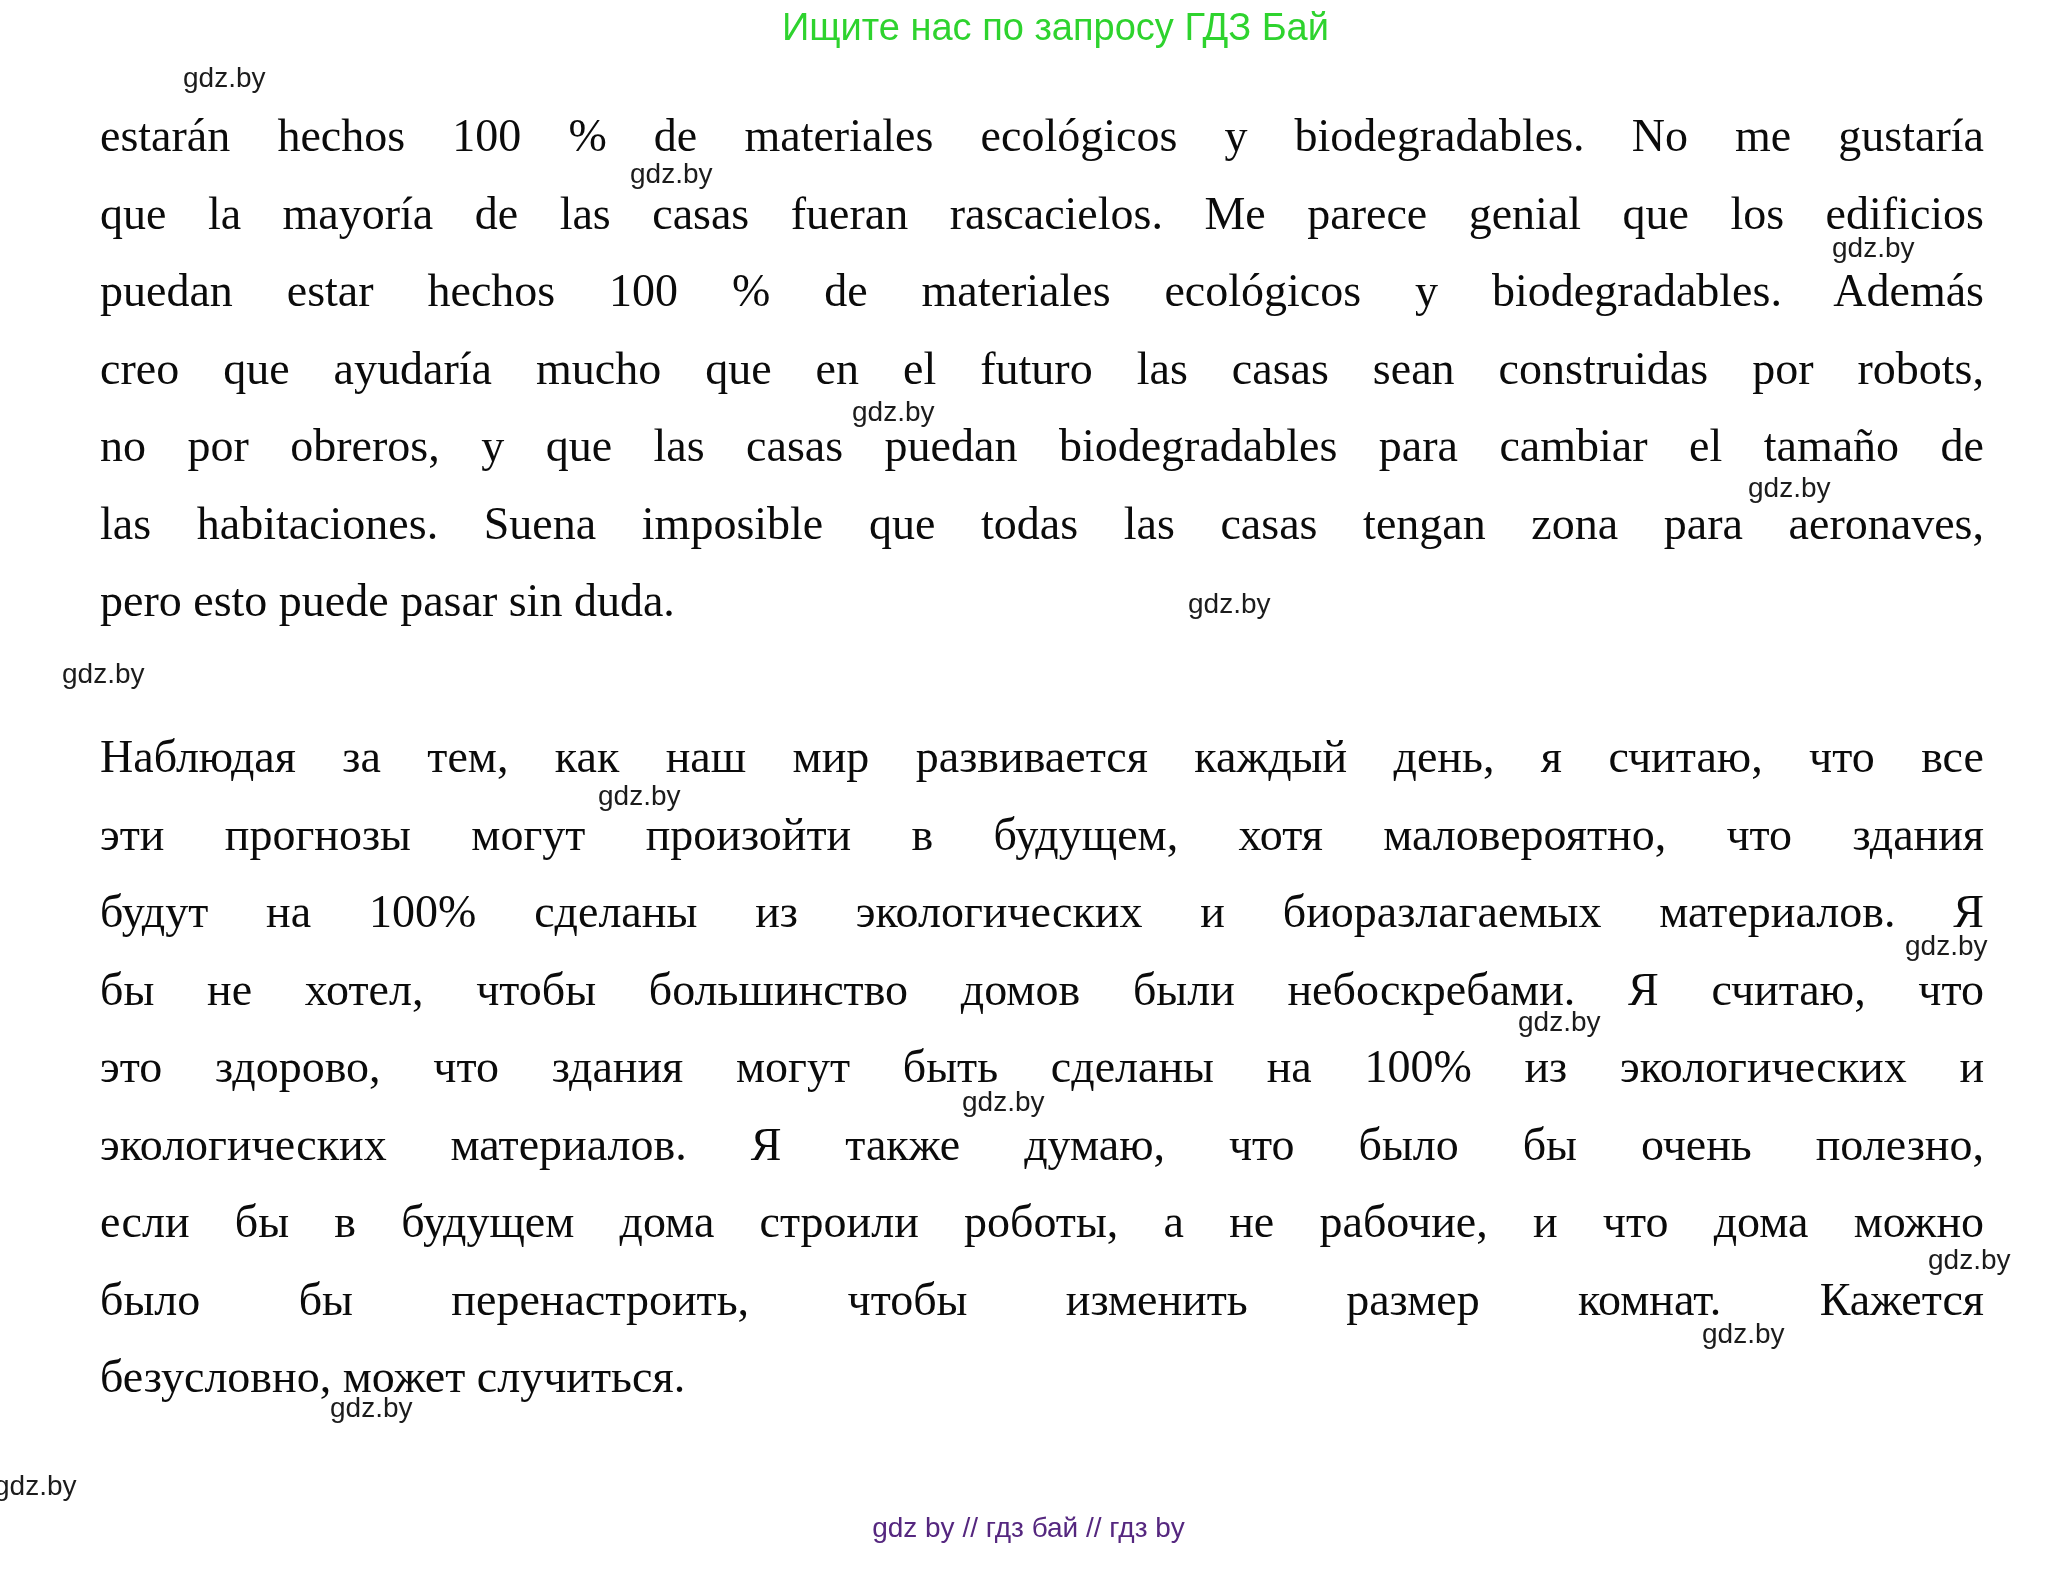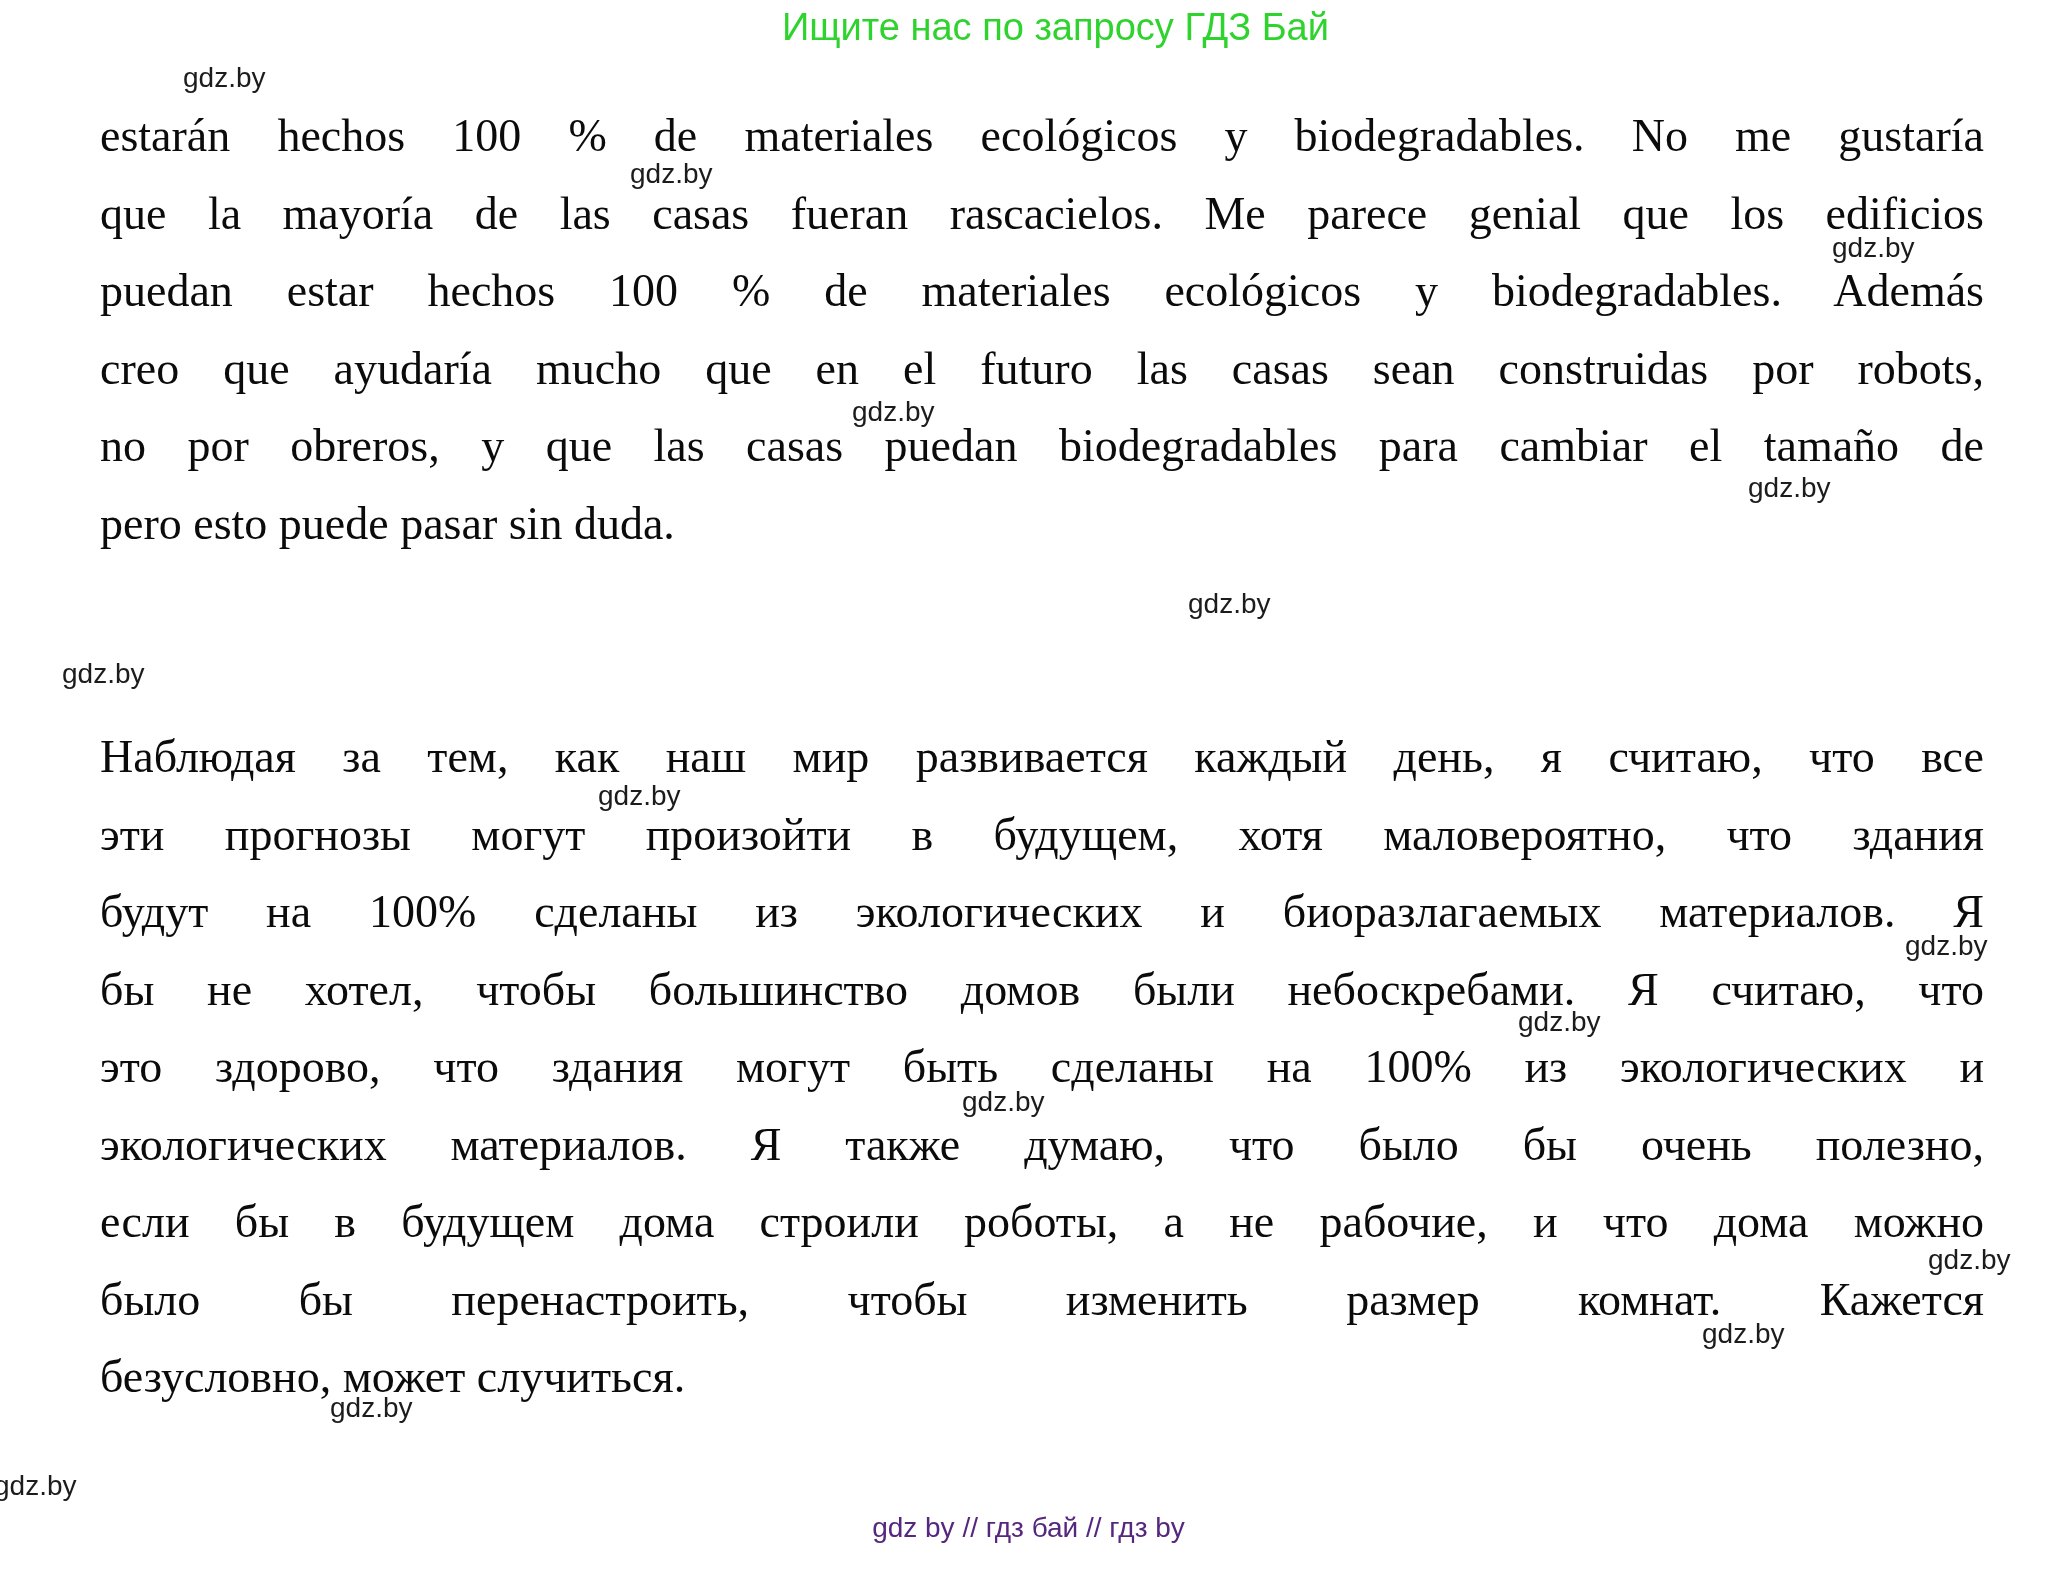--- a/index.html
+++ b/index.html
@@ -68,20 +68,21 @@
 <body>
 
 <div class="promo-header" style="color: rgb(46, 211, 46);">Ищите нас по запросу ГДЗ Бай</div>
 
 <div class="para para-es">
     <div class="jline">estarán hechos 100 % de materiales ecológicos y biodegradables. No me gustaría</div>
     <div class="jline">que la mayoría de las casas fueran rascacielos. Me parece genial que los edificios</div>
     <div class="jline">puedan estar hechos 100 % de materiales ecológicos y biodegradables. Además</div>
     <div class="jline">creo que ayudaría mucho que en el futuro las casas sean construidas por robots,</div>
     <div class="jline">no por obreros, y que las casas puedan biodegradables para cambiar el tamaño de</div>
+    <div class="jline">las habitaciones. Suena imposible que todas las casas tengan zona para aeronaves,</div>
     <div class="jline last">pero esto puede pasar sin duda.</div>
   </div>
 
 <div class="para para-ru">
     <div class="jline">Наблюдая за тем, как наш мир развивается каждый день, я считаю, что все</div>
     <div class="jline">эти прогнозы могут произойти в будущем, хотя маловероятно, что здания</div>
     <div class="jline">будут на 100% сделаны из экологических и биоразлагаемых материалов. Я</div>
     <div class="jline">бы не хотел, чтобы большинство домов были небоскребами. Я считаю, что</div>
     <div class="jline">это здорово, что здания могут быть сделаны на 100% из экологических и</div>
     <div class="jline">экологических материалов. Я также думаю, что было бы очень полезно,</div>

